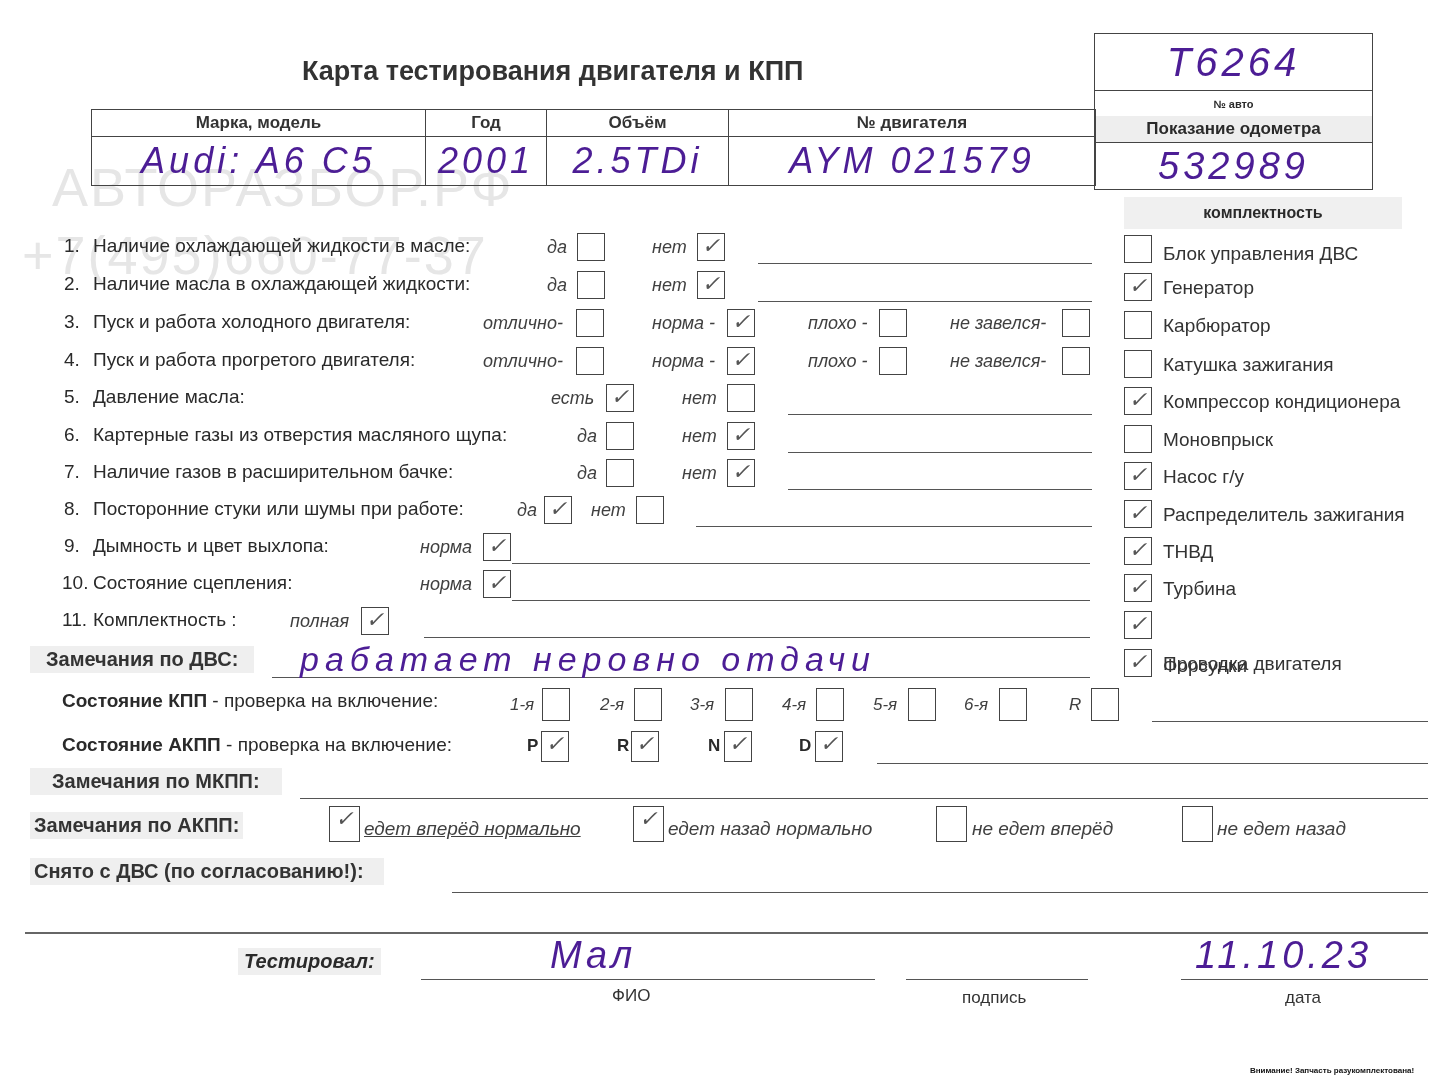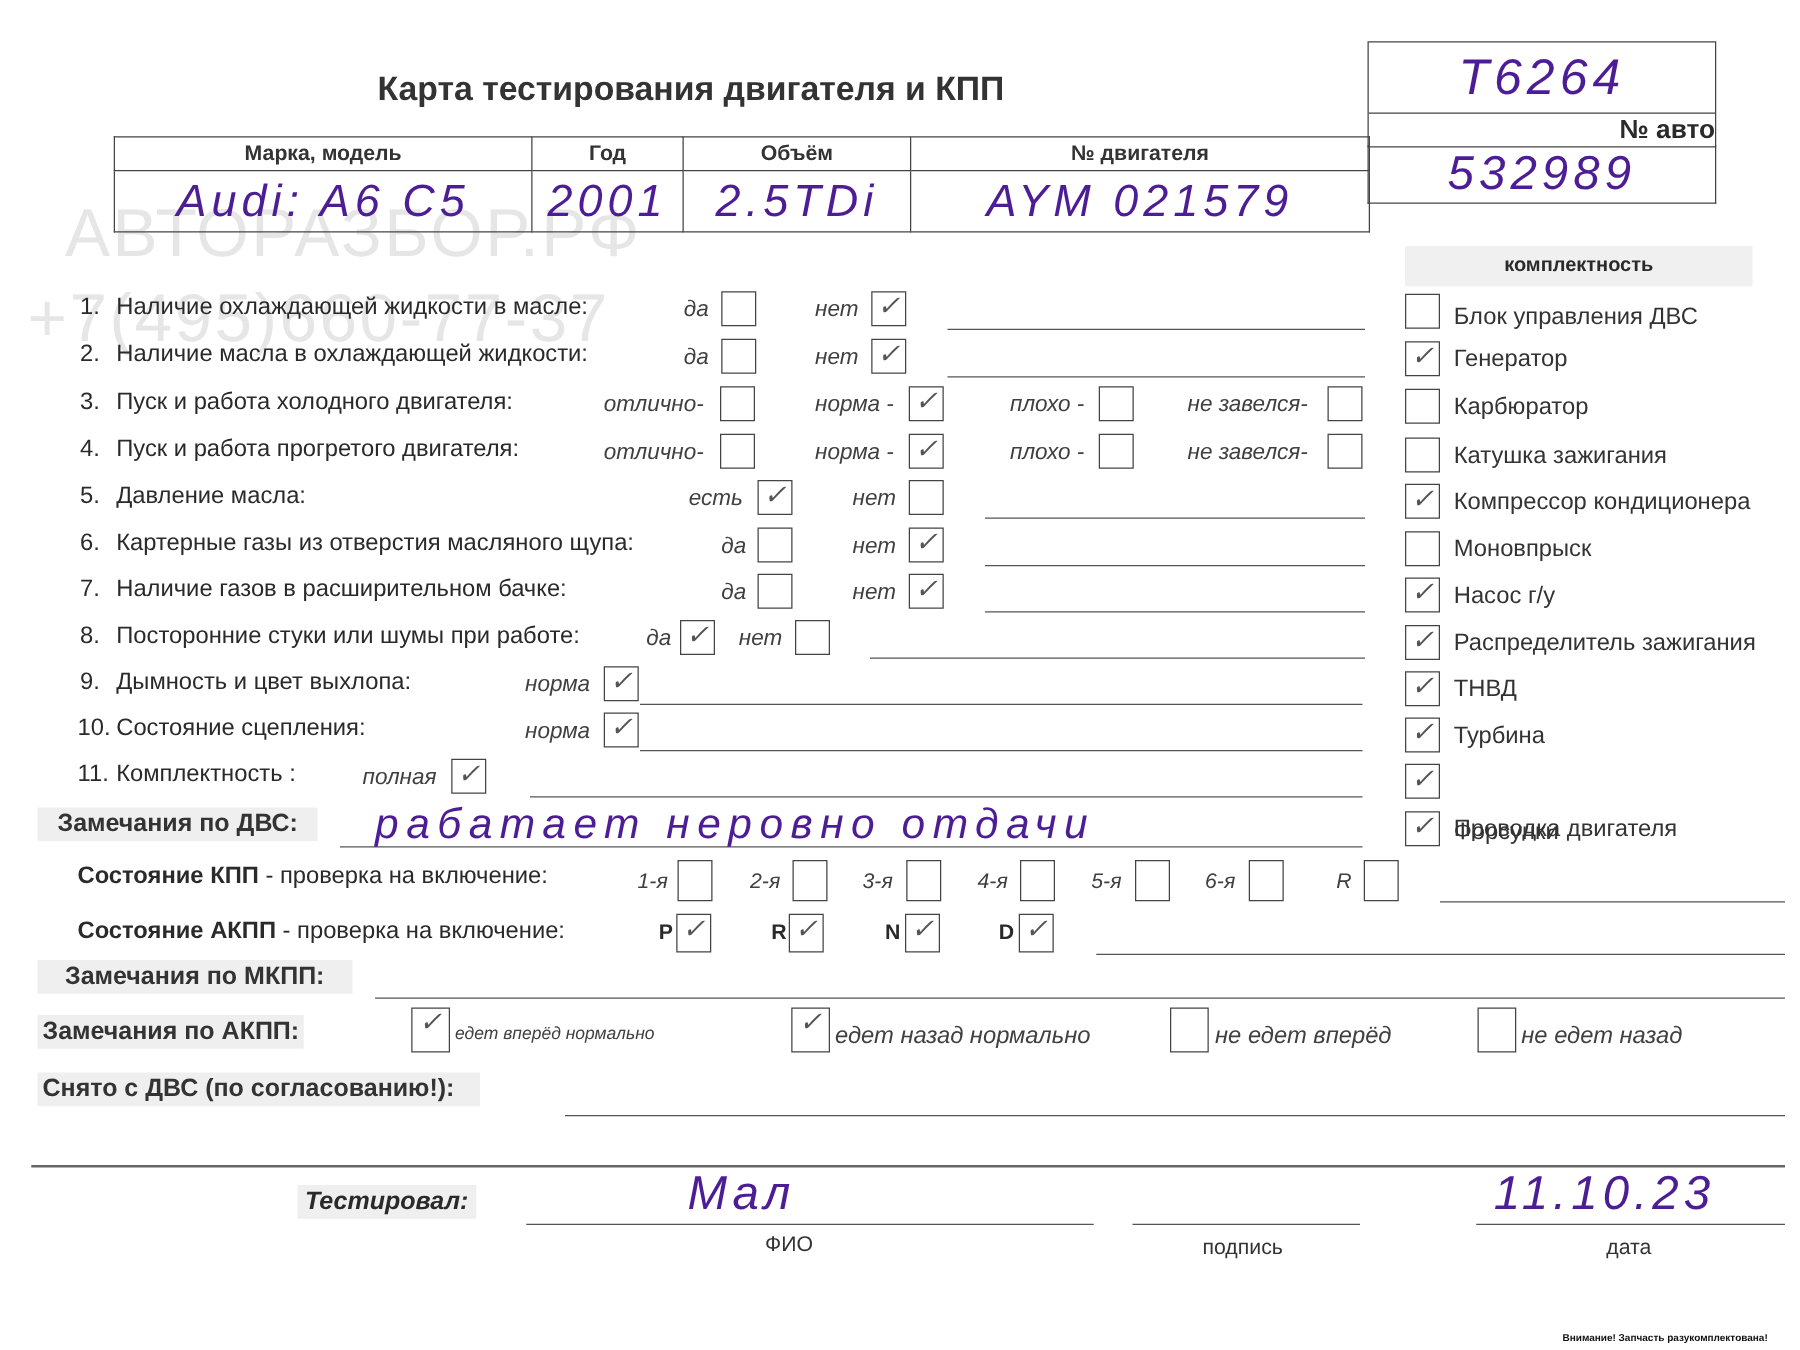--- a/index.html
+++ b/index.html
@@ -9,21 +9,21 @@
   .title{left:302px;top:56px;font-size:27px;font-weight:bold;color:#333;white-space:nowrap;}
   .hand{font-family:Liberation Sans, sans-serif;font-style:italic;color:#4c1d95;letter-spacing:4px;font-weight:normal;}
   .wm{color:#e6e6e6;font-size:54px;white-space:nowrap;letter-spacing:2px;}
   
   .htable{left:91px;top:109px;border-collapse:collapse;}
   .htable td{border:1.5px solid #444;padding:0;text-align:center;}
   .htable .hd td{height:26px;font-size:17px;font-weight:bold;color:#333;}
   .htable .vl td{height:48px;font-size:36px;}
   .autobox{left:1094px;top:33px;width:277px;border:1.5px solid #444;}
   .autobox .num{height:56px;border-bottom:1.5px solid #444;font-size:40px;text-align:center;line-height:56px;}
-  .autobox .lbl{height:26px;text-align:right;font-size:21px;font-weight:bold;line-height:26px;}
+  .autobox .lbl{height:26px;text-align:center;font-size:11px;font-weight:bold;line-height:26px;}
   .odo{left:1094px;top:116px;width:277px;border:1.5px solid #444;border-top:none;}
   .odo .lbl{height:26px;background:#eee;text-align:center;font-size:17px;font-weight:bold;line-height:26px;border-bottom:1.5px solid #444;}
   .odo .val{height:46px;font-size:38px;text-align:center;line-height:46px;}
   .box{position:absolute;width:28px;height:28px;border:1.5px solid #444;box-sizing:border-box;background:#fff;
        font-family:"DejaVu Serif",serif;font-style:italic;color:#555;font-size:22px;line-height:24px;text-align:center;overflow:visible;}
   .lbl-row{position:absolute;font-size:19px;white-space:nowrap;color:#2a2a2a;}
   .it{position:absolute;font-size:18px;font-style:italic;white-space:nowrap;color:#404040;}
   .line{position:absolute;height:0;border-top:1.5px solid #555;}
   .bold{position:absolute;font-size:20px;font-weight:bold;white-space:nowrap;color:#333;}
   .grey{background:#efefef;}
@@ -37,20 +37,21 @@
 <div class="abs wm" style="left:52px;top:156px;">АВТОРАЗБОР.РФ</div>
 <div class="abs wm" style="left:22px;top:224px;">+7(495)660-77-37</div>
 
 <div class="abs title">Карта тестирования двигателя  и КПП</div>
 
 <div class="abs autobox">
   <div class="num hand">T6264</div>
   <div class="lbl">№ авто</div>
 </div>
 <div class="abs odo">
+  <div class="lbl">Показание одометра</div>
   <div class="val hand">532989</div>
 </div>
 
 <table class="abs htable">
   <tbody>
       <tr class="hd">
     <td style="width:333px">Марка, модель</td>
     <td style="width:120px">Год</td>
     <td style="width:181px">Объём</td>
     <td style="width:366px">№ двигателя</td>
@@ -207,21 +208,21 @@
     <div class="box" style="left:815px;top:731px;height:31px;">✓</div>
   </div>
 <div class="line" style="left:877px;top:763px;width:551px;"></div>
 
 <div class="bold grey" style="left:30px;top:768px;padding:2px 22px;">Замечания по МКПП:</div>
 <div class="line" style="left:300px;top:798px;width:1128px;"></div>
 
 <div class="bold grey" style="left:30px;top:812px;padding:2px 4px;">Замечания по АКПП:</div>
 <div id="akpp-remarks">
     <div class="box" style="left:329px;top:806px;width:31px;height:36px;">✓</div>
-    <div class="it" style="left:364px;top:818px;font-size:14px;">едет вперёд нормально</div>
+    <div class="it" style="left:364px;top:818px;font-size:19px;text-decoration:underline;">едет вперёд нормально</div>
     <div class="box" style="left:633px;top:806px;width:31px;height:36px;">✓</div>
     <div class="it" style="left:668px;top:818px;font-size:19px;">едет назад нормально</div>
     <div class="box" style="left:936px;top:806px;width:31px;height:36px;"></div>
     <div class="it" style="left:972px;top:818px;font-size:19px;">не едет вперёд</div>
     <div class="box" style="left:1182px;top:806px;width:31px;height:36px;"></div>
     <div class="it" style="left:1217px;top:818px;font-size:19px;">не едет назад</div>
   </div>
 
 <div class="bold grey" style="left:30px;top:858px;padding:2px 20px 2px 4px;">Снято с ДВС (по согласованию!):</div>
 <div class="line" style="left:452px;top:892px;width:976px;"></div>

